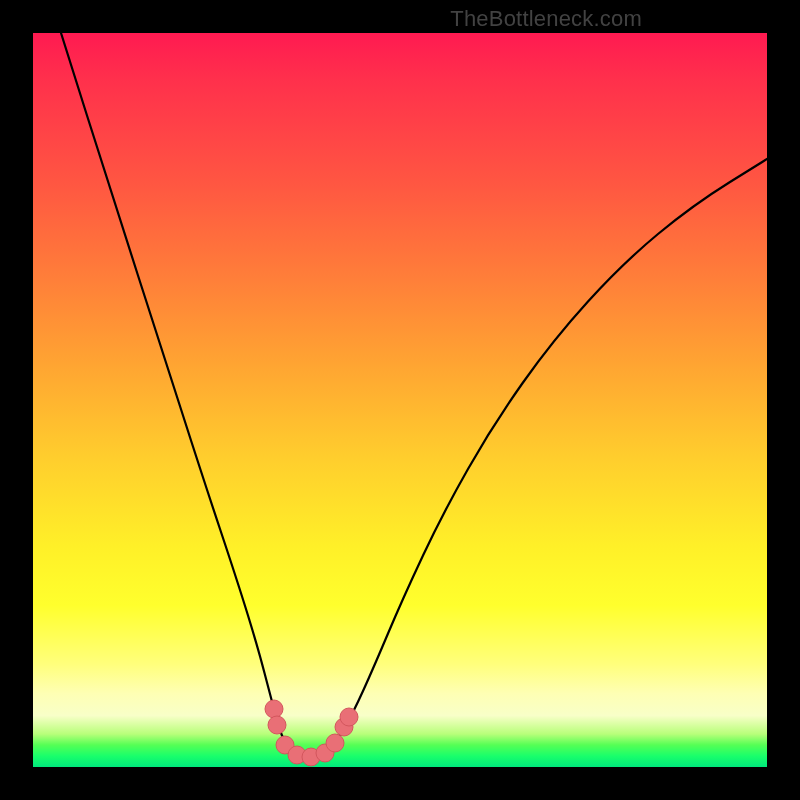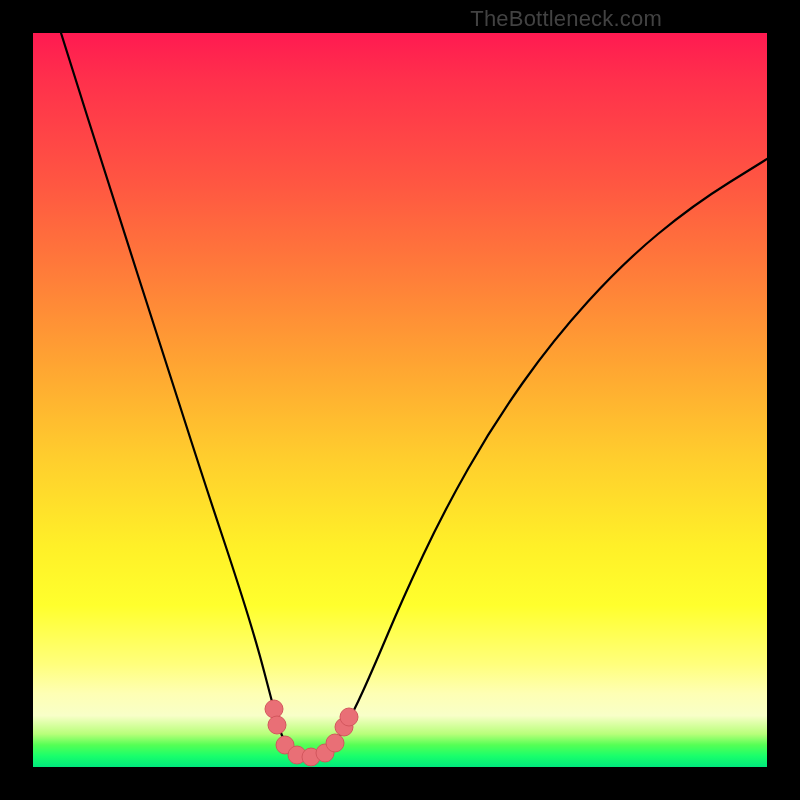--- a/index.html
+++ b/index.html
@@ -9,21 +9,20 @@
     height: 800px;
     overflow: hidden;
     background: #000;
     font-family: Arial, Helvetica, sans-serif;
   }
   .frame {
     position: relative;
     width: 656px;
     height: 800px;
     background: #000;
-    padding-left: 20px;
   }
   .plot-area {
     position: absolute;
     left: 33px;
     top: 33px;
     width: 734px;
     height: 734px;
     
     background: linear-gradient(
       to bottom,

